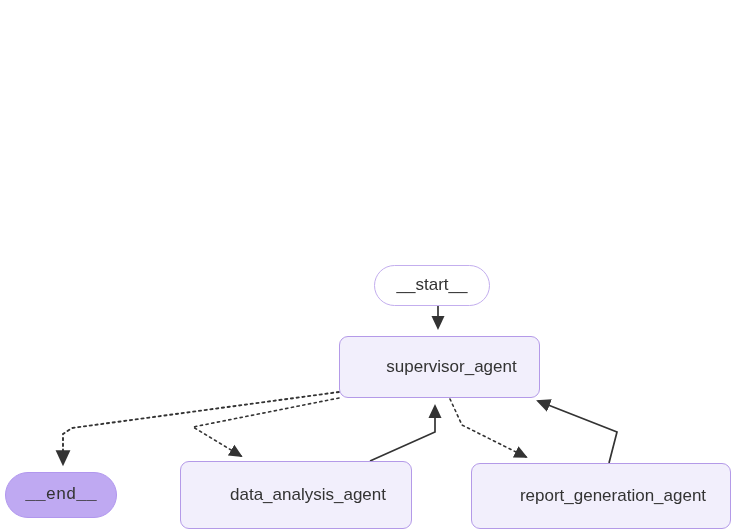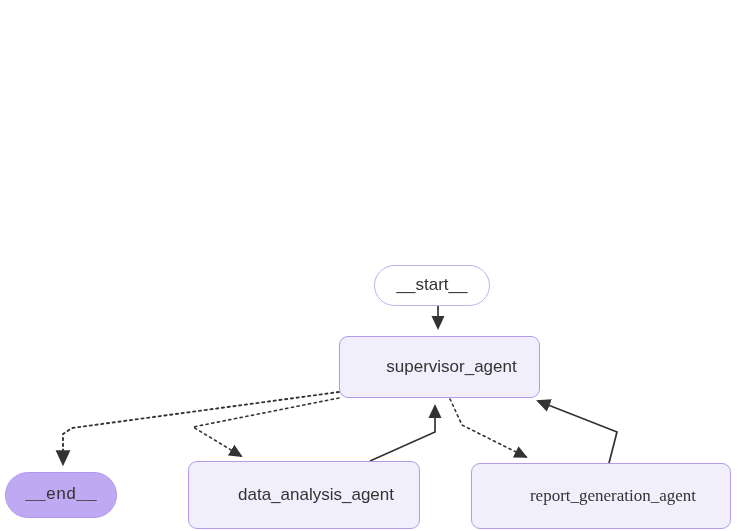--- a/index.html
+++ b/index.html
@@ -51,22 +51,22 @@
     border-radius: 999px;
   }
   .node-terminal-filled {
     background: #bfa9f2;
     border: 1.6px solid #b197ee;
     border-radius: 999px;
   }
   #node-start      { left: 374px; top: 229px; width: 116px; height: 41px; margin-top: 36px; }
   #node-supervisor { left: 339px; top: 336px; width: 201px; height: 62px; }
   #node-end        { left: 5px;   top: 472px; width: 112px; height: 46px; font-family: Liberation Mono, monospace; }
-  #node-data       { left: 188px; top: 461px; width: 232px; height: 68px; }
-  #node-report     { left: 471px; top: 463px; width: 260px; height: 66px; font-family: Liberation Serif, serif; }
+  #node-data       { left: 180px; top: 461px; width: 232px; height: 68px; }
+  #node-report     { left: 471px; top: 463px; width: 260px; height: 66px; }
 </style>
 </head>
 <body>
 
 <div id="graph-canvas">
 
   <svg id="edge-layer" viewBox="0 0 741 531" width="741" height="531" xmlns="http://www.w3.org/2000/svg">
     <defs>
       <marker id="arrow-head" markerWidth="9" markerHeight="9" refX="7.2" refY="4.5" orient="auto" markerUnits="strokeWidth">
         <path d="M0,0.6 L8.4,4.5 L0,8.4 z" fill="#333333"></path>

